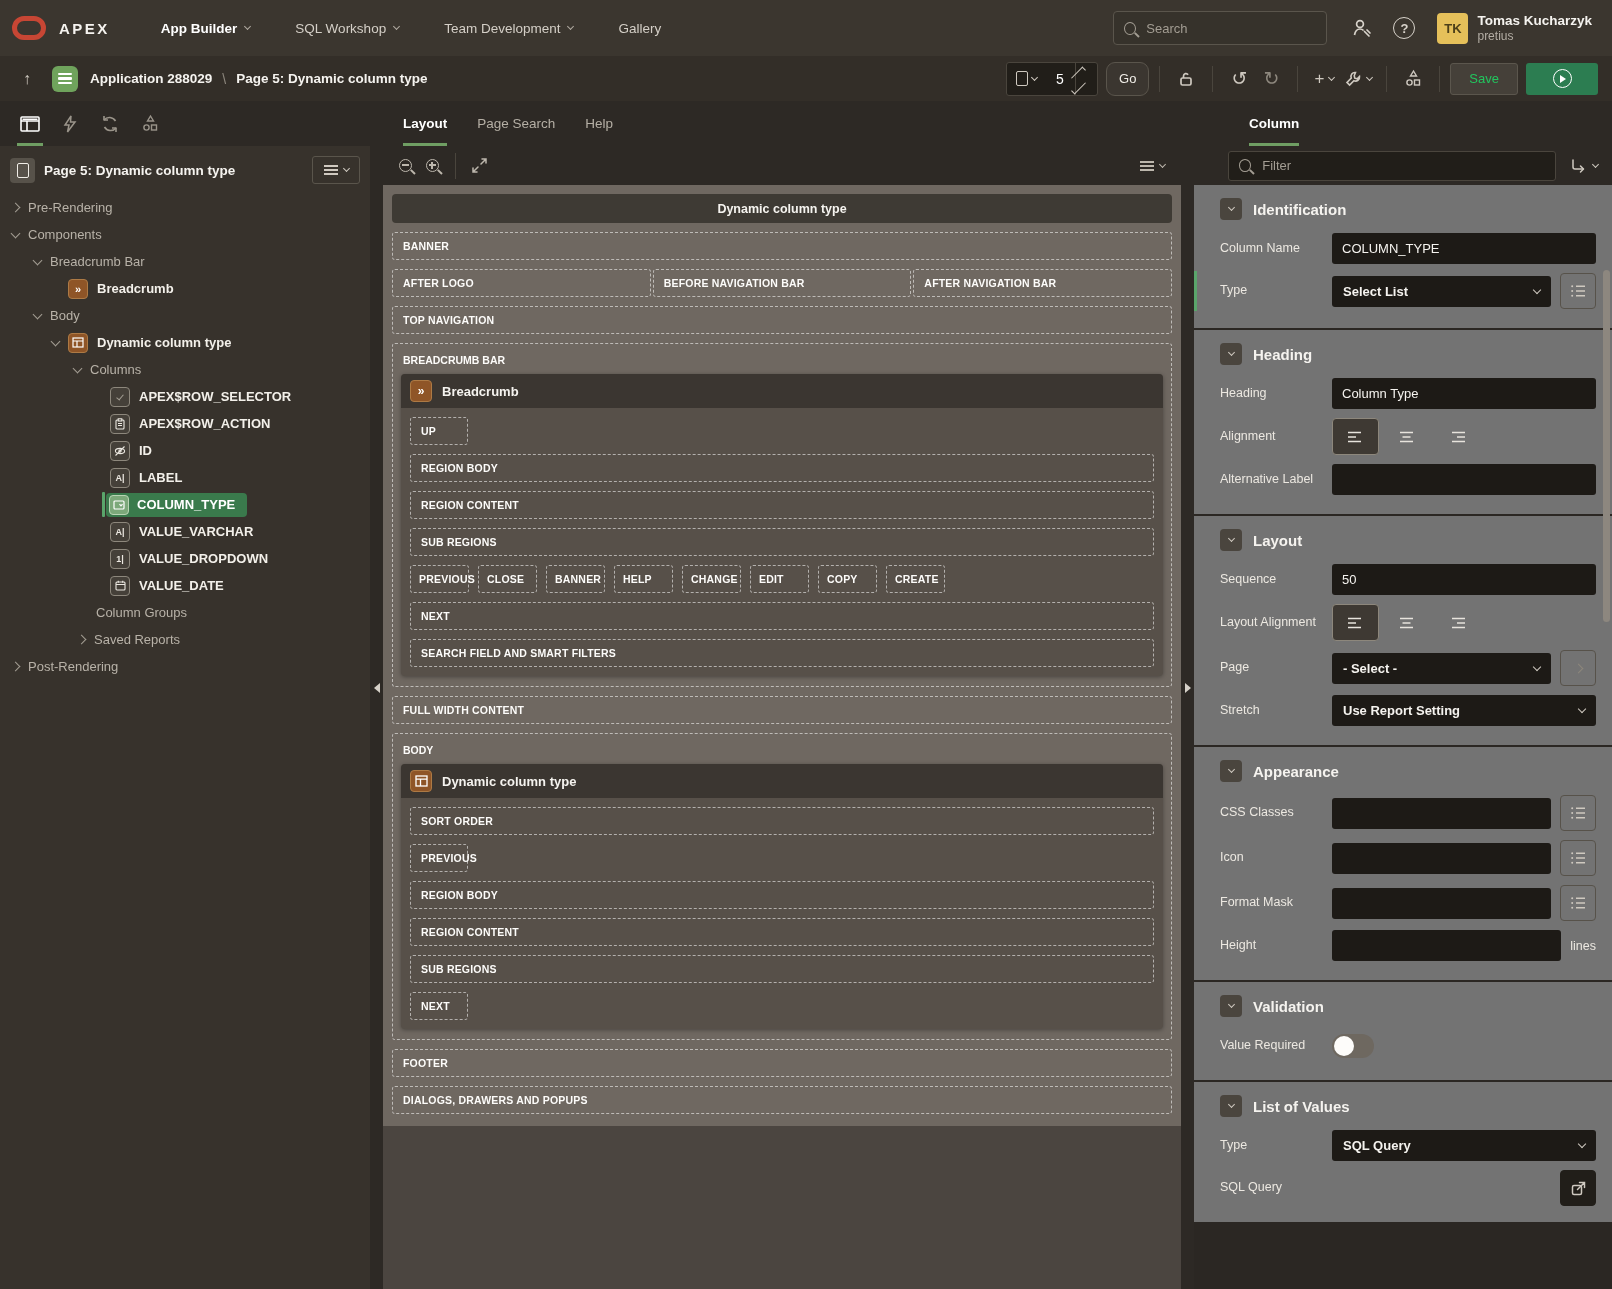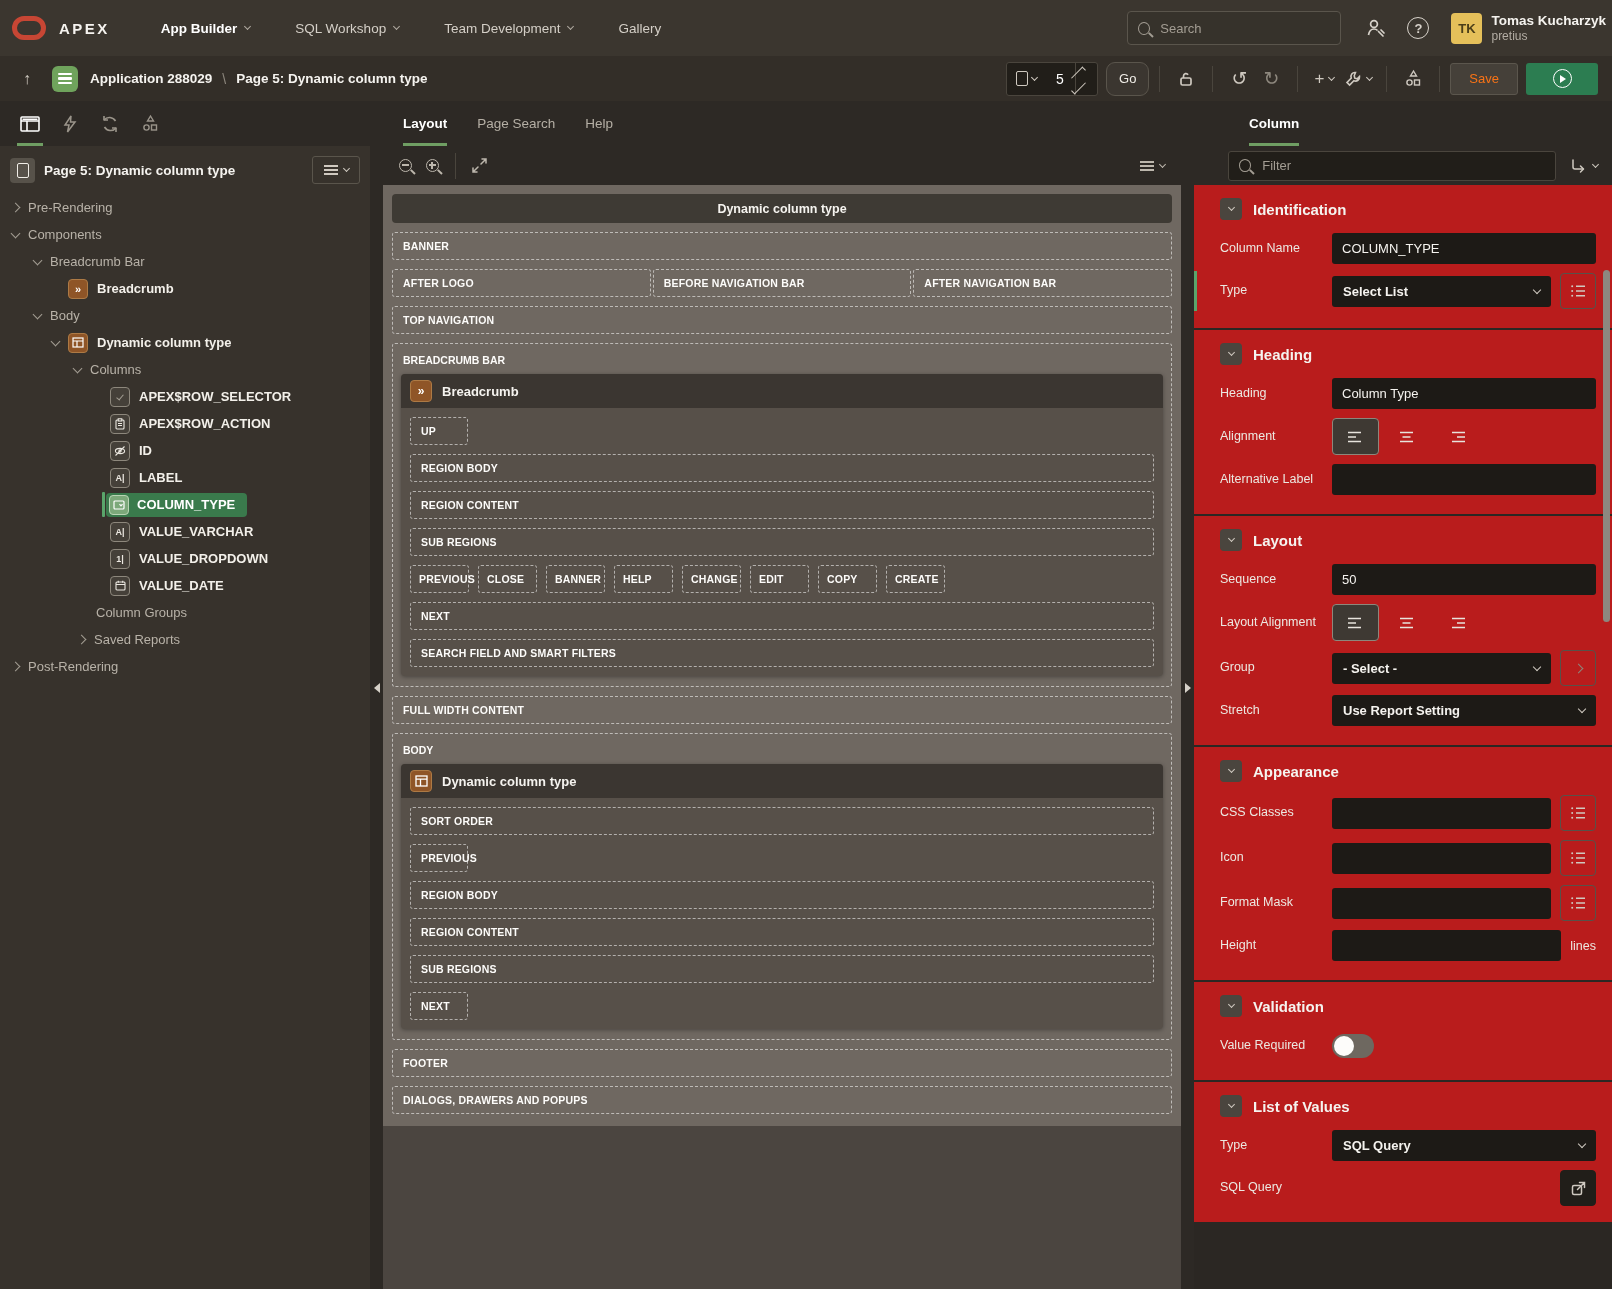--- a/index.html
+++ b/index.html
@@ -12,21 +12,21 @@
   }
   svg { display:block; }
 
   
   .cv { display:inline-block; width:7px; height:7px; border-right:1.7px solid currentColor; border-bottom:1.7px solid currentColor; transform:rotate(-45deg); flex:none; }
   .cv.d { transform:rotate(45deg); margin-top:-3px; }
   .cv.s { width:5px; height:5px; }
   .divider { width:1px; height:26px; background:#4a453d; margin:0 10px; flex:none; }
 
   
-  .topbar { height:56px; background:#3b362f; display:flex; align-items:center; padding:0 6px 0 12px; }
+  .topbar { height:56px; background:#3b362f; display:flex; align-items:center; padding:0 20px 0 12px; }
   .o-logo { width:34px; height:24px; border:5.5px solid #c74634; border-radius:12px; margin-right:13px; flex:none; }
   .brand { font-size:15px; font-weight:700; letter-spacing:2.5px; margin-right:44px; }
   .tmenu { display:flex; align-items:center; gap:8px; color:#d4cfc7; font-size:13.5px; margin-right:38px; cursor:default;margin-left:7px; }
   .tmenu.active { color:#fff; font-weight:700; }
   .tmenu .cv { width:5px; height:5px; color:#b0aaa1; }
   .tsearch { margin-left:auto; width:214px; height:34px; background:#36322b; border:1px solid #5a554c; border-radius:4px; display:flex; align-items:center; padding:0 10px; gap:8px; }
   .tsearch input { background:transparent; border:none; outline:none; color:#e8e4dd; font-size:13px; width:100%; font-family:inherit; }
   .tsearch input::placeholder { color:#a39d93; }
   .ticon { width:42px; display:flex; justify-content:center; color:#d8d3cb; }
   .qmark { width:22px; height:22px; border:1.6px solid #d8d3cb; border-radius:50%; display:flex; align-items:center; justify-content:center; font-size:13px; font-weight:700; color:#d8d3cb; }
@@ -43,21 +43,21 @@
   .crumb { font-weight:700; font-size:13.5px; }
   .crumb-sep { color:#8d877d; margin:0 10px; font-size:14px; }
   .tb-right { margin-left:auto; display:flex; align-items:center; }
   .tb-ib { height:34px; min-width:32px; display:flex; align-items:center; justify-content:center; color:#cfc9c0; gap:5px; padding:0 4px; border-radius:3px; }
   .pagegrp { display:flex; align-items:center; background:#211e19; border:1px solid #4a453d; border-radius:3px; height:34px; overflow:hidden; }
   .pagegrp .pbtn { width:38px; height:100%; display:flex; align-items:center; justify-content:center; gap:4px; color:#cfc9c0; }
   .pagegrp .num { width:30px; text-align:center; color:#fff; font-size:14px; background:transparent; border:none; outline:none; font-family:inherit; }
   .pagegrp .spin { width:22px; display:flex; flex-direction:column; border-left:1px solid #4a453d; height:100%; }
   .pagegrp .spin span { flex:1; display:flex; align-items:center; justify-content:center; color:#cfc9c0; }
   .gobtn { height:34px; padding:0 12px; margin-left:8px; background:#3b3630; border:1px solid #5a554c; border-radius:9px; color:#f0ede7; font-size:13px; display:flex; align-items:center; }
-  .savebtn { height:32px; padding:0 18px; background:#454039; border:1px solid #5b564d; border-radius:3px; color:#f97316; font-size:13px; display:flex; align-items:center; margin-right:8px; }
+  .savebtn { height:32px; padding:0 18px; background:#454039; border:1px solid #5b564d; border-radius:3px; color:#22c55e; font-size:13px; display:flex; align-items:center; margin-right:8px; }
   .runbtn { height:32px; width:72px; background:#2c7d51; border-radius:3px; display:flex; align-items:center; justify-content:center; }
   .runbtn .ring { width:19px; height:19px; border:1.8px solid #fff; border-radius:50%; display:flex; align-items:center; justify-content:center; }
   .runbtn .tri { width:0; height:0; border-left:6px solid #fff; border-top:4px solid transparent; border-bottom:4px solid transparent; margin-left:2px; }
   .doc-glyph { width:12px; height:15px; border:1.5px solid currentColor; border-radius:2px; position:relative; }
 
   
   .main { display:flex; height:1188px; }
   .split { width:13px; background:#2d2925; position:relative; flex:none; }
   .split .handle { position:absolute; top:570px; left:0; width:13px; height:34px; display:flex; align-items:center; justify-content:center; }
   .tri-l { width:0;height:0;border-top:5px solid transparent;border-bottom:5px solid transparent;border-right:6px solid #d5d0c8; }
@@ -116,21 +116,21 @@
   .btnrow .slot { width:59px; flex:none; padding:0 8px; }
 
   
   .right { width:418px; background:#2b2723; flex:none; display:flex; flex-direction:column; position:relative; }
   .rtabs { height:45px; background:#2d2925; display:flex; padding-left:55px; font-size:13.5px; }
   .rfilter { height:39px; background:#2d2925; display:flex; align-items:center; padding:0 14px 0 34px; gap:14px; }
   .finput { flex:1; height:30px; background:#211e19; border:1px solid #4a453d; border-radius:3px; display:flex; align-items:center; gap:9px; padding:0 10px; color:#a39d93; }
   .finput input { background:transparent; border:none; outline:none; color:#e8e4dd; width:100%; font-size:13px; font-family:inherit; }
   .finput input::placeholder { color:#a39d93; }
   .props { flex:1; overflow:hidden; }
-  .sec { background:#b91c1c; padding:13px 16px 10px 26px; margin-bottom:2px; }
+  .sec { background:#737373; padding:13px 16px 10px 26px; margin-bottom:2px; }
   .sec-h { display:flex; align-items:center; gap:11px; font-size:15px; font-weight:700; margin-bottom:13px; }
   .coll { width:22px; height:22px; border-radius:4px; background:#4a453e; display:flex; align-items:center; justify-content:center; color:#cfc9c0; }
   .prow { display:flex; align-items:center; margin-bottom:9px; min-height:31px; position:relative; }
   .plabel { width:112px; flex:none; font-size:12.5px; color:#ece8e1; line-height:1.25; padding-right:6px; }
   .pctl { flex:1; display:flex; align-items:center; gap:9px; min-width:0; }
   .tin { flex:1; min-width:0; height:31px; background:#1d1a16; border:none; border-radius:3px; color:#f5f3ef; font-size:13px; padding:0 10px; font-family:inherit; outline:none; }
   .sel { flex:1; min-width:0; height:31px; background:#1d1a16; border-radius:3px; display:flex; align-items:center; padding:0 11px; font-size:13px; font-weight:600; color:#f5f3ef; }
   .sel .cv { margin-left:auto; color:#cfc9c0; width:6px; height:6px; }
   .sq-btn { width:36px; height:36px; border:1px solid #57524a; border-radius:4px; display:flex; align-items:center; justify-content:center; color:#cfc9c0; flex:none; background:transparent; }
   .changed::before { content:''; position:absolute; left:-26px; top:-2px; bottom:-2px; width:3px; background:#5aa56b; }
@@ -635,21 +635,21 @@
               </span>
               <span class="abtn">
                 <svg width="17" height="12" viewBox="0 0 17 12" stroke="currentColor" stroke-width="1.7" fill="none">
                     <path d="M3 1.5h13M8 6h8M3 10.5h13"></path>
                   </svg>
               </span>
             </div>
           </div>
         </div>
         <div class="prow">
-          <span class="plabel">Group</span>
+          <span class="plabel">Page</span>
           <div class="pctl">
             <div class="sel">
                 <span>- Select -</span>
                 <span class="cv d"></span>
               </div>
             <span class="sq-btn">
                 <span class="cv" style="color:#8d877c"></span>
               </span>
           </div>
         </div>

